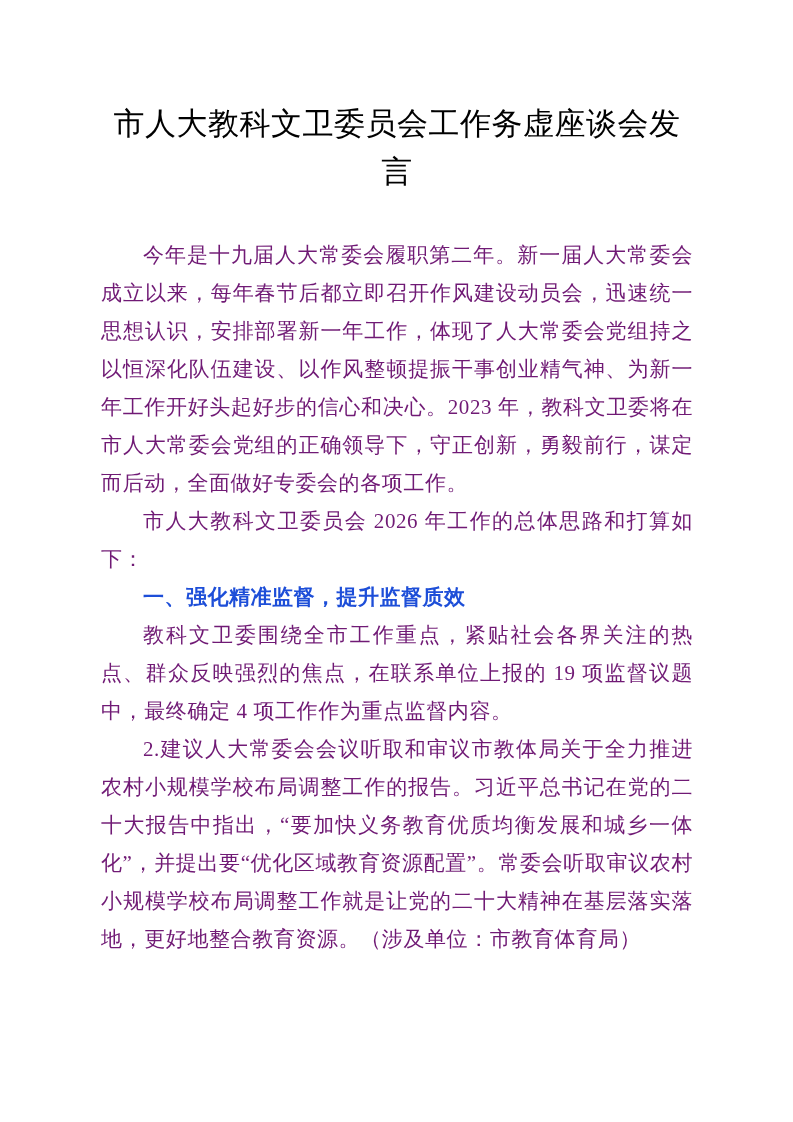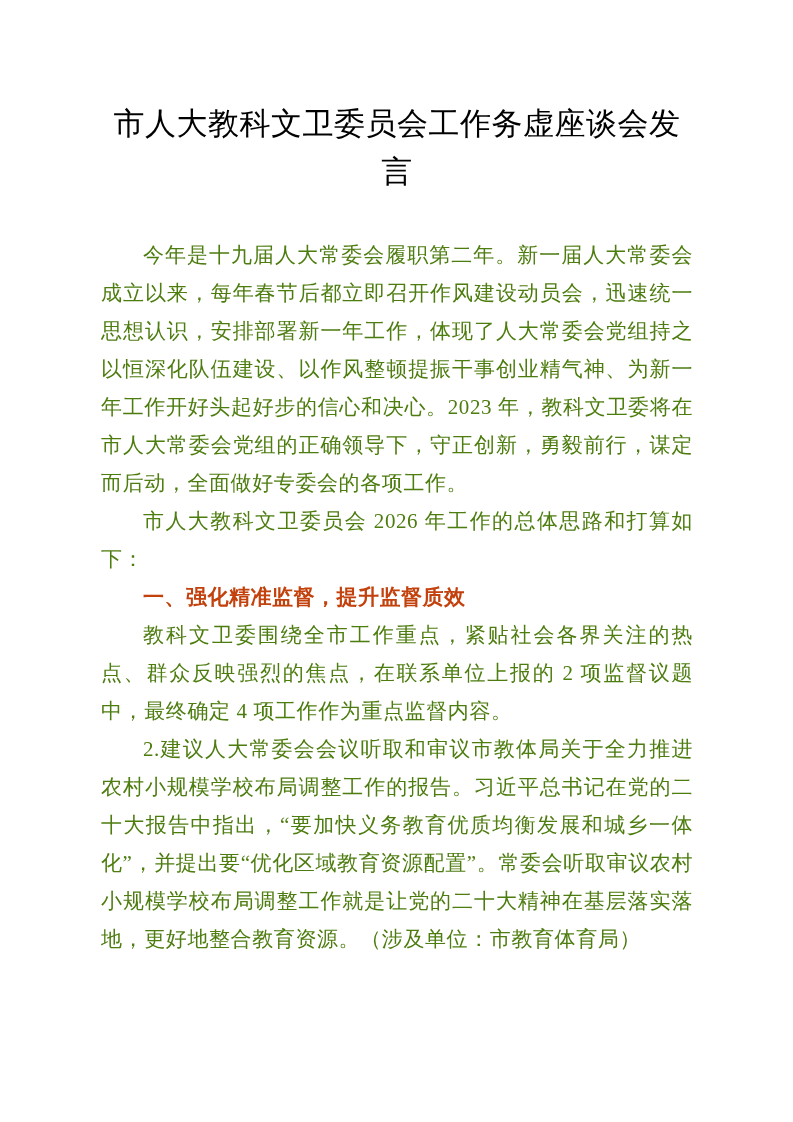--- a/index.html
+++ b/index.html
@@ -39,35 +39,35 @@
     left: 101px;
     top: 236px;
     width: 592px;
   }
 
   p.para {
     margin: 0;
     font-family: "Liberation Serif", "DejaVu Serif", serif;
     font-size: 21px;
     line-height: 38px;
-    color: #4d7c0f;
+    color: #701a75;
     text-align: justify;
     text-justify: inter-character;
     text-indent: 42px;
     letter-spacing: 0.6px;
     word-break: break-all;
   }
 
   
   p.section-heading {
     margin: 0;
     font-family: "DejaVu Sans", "Liberation Sans", sans-serif;
     font-size: 21px;
     line-height: 38px;
-    color: #c2410c;
+    color: #1d4ed8;
     font-weight: bold;
     text-indent: 42px;
     letter-spacing: 0.5px;
     text-align: left;
   }
 </style>
 </head>
 <body>
 
 <div class="page">
@@ -75,19 +75,19 @@
   <div class="doc-title">市人大教科文卫委员会工作务虚座谈会发言</div>
 
   <div class="body-block">
 
     <p class="para">今年是十九届人大常委会履职第二年。新一届人大常委会成立以来，每年春节后都立即召开作风建设动员会，迅速统一思想认识，安排部署新一年工作，体现了人大常委会党组持之以恒深化队伍建设、以作风整顿提振干事创业精气神、为新一年工作开好头起好步的信心和决心。2023 年，教科文卫委将在市人大常委会党组的正确领导下，守正创新，勇毅前行，谋定而后动，全面做好专委会的各项工作。</p>
 
     <p class="para">市人大教科文卫委员会 2026 年工作的总体思路和打算如下：</p>
 
     <p class="section-heading">一、强化精准监督，提升监督质效</p>
 
-    <p class="para">教科文卫委围绕全市工作重点，紧贴社会各界关注的热点、群众反映强烈的焦点，在联系单位上报的 2 项监督议题中，最终确定 4 项工作作为重点监督内容。</p>
+    <p class="para">教科文卫委围绕全市工作重点，紧贴社会各界关注的热点、群众反映强烈的焦点，在联系单位上报的 19 项监督议题中，最终确定 4 项工作作为重点监督内容。</p>
 
     <p class="para">2.建议人大常委会会议听取和审议市教体局关于全力推进农村小规模学校布局调整工作的报告。习近平总书记在党的二十大报告中指出，“要加快义务教育优质均衡发展和城乡一体化”，并提出要“优化区域教育资源配置”。常委会听取审议农村小规模学校布局调整工作就是让党的二十大精神在基层落实落地，更好地整合教育资源。（涉及单位：市教育体育局）</p>
 
   </div>
 
 </div>
 
 </body></html>

